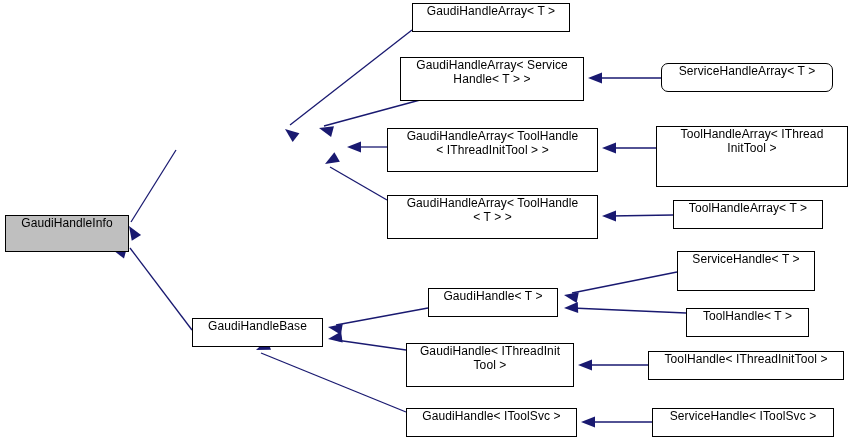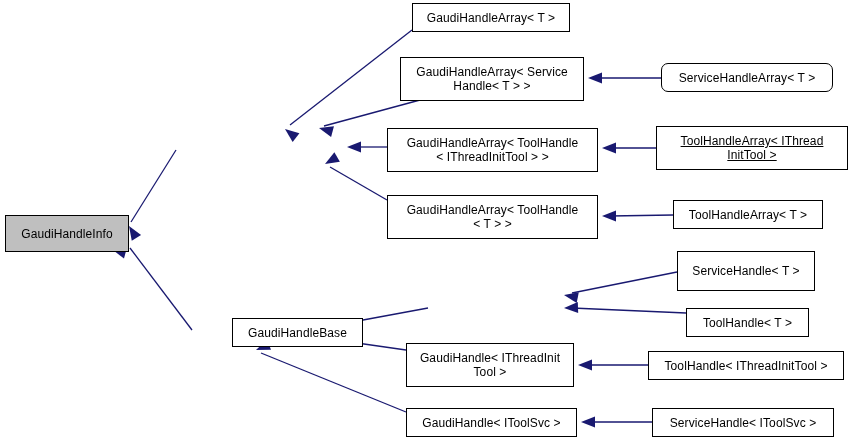--- a/index.html
+++ b/index.html
@@ -24,21 +24,20 @@
     height: 441px;
     pointer-events: none;
   }
   .node {
     position: absolute;
     box-sizing: border-box;
     border: 1px solid #000000;
     background: #ffffff;
     color: #000000;
     display: flex;
-    align-items: center;
     justify-content: center;
     text-align: center;
     font-size: 12px;
     line-height: 14px;
     letter-spacing: 0.1px;
     white-space: pre-line;
     z-index: 2;
   }
   .node.highlight {
     background: #bfbfbf;
@@ -108,32 +107,33 @@
       <g>
         <path d="M 648,365 L 586,365" stroke="#191970" stroke-width="1.3" fill="none"></path>
         <polygon points="578,365 592,359.5 592,370.5" fill="#191970"></polygon>
       </g>
       <g>
         <path d="M 652,422 L 589,422" stroke="#191970" stroke-width="1.3" fill="none"></path>
         <polygon points="581,422 595,416.5 595,427.5" fill="#191970"></polygon>
       </g>
     </svg>
 <div class="node highlight" style="left: 5px; top: 215px; width: 124px; height: 37px;"><span>GaudiHandleInfo</span></div>
-    <div class="node" style="left: 192px; top: 318px; width: 131px; height: 29px; margin-left: 40px;"><span>GaudiHandleBase</span></div>
+    <div class="node" style="left: 192px; top: 318px; width: 131px; height: 29px;"><span>GaudiHandleBase</span></div>
     <div class="node" style="left: 412px; top: 3px; width: 158px; height: 29px;"><span>GaudiHandleArray&lt; T &gt;</span></div>
     <div class="node" style="left: 400px; top: 57px; width: 184px; height: 44px;"><span>GaudiHandleArray&lt; Service
 Handle&lt; T &gt; &gt;</span></div>
     <div class="node" style="left: 661px; top: 63px; width: 172px; height: 29px; border-radius: 7px;"><span>ServiceHandleArray&lt; T &gt;</span></div>
     <div class="node" style="left: 387px; top: 128px; width: 211px; height: 44px;"><span>GaudiHandleArray&lt; ToolHandle
 &lt; IThreadInitTool &gt; &gt;</span></div>
-    <div class="node" style="left: 656px; top: 126px; width: 192px; height: 44px; text-decoration: underline;"><span>ToolHandleArray&lt; IThread
+    <div class="node" style="left: 656px; top: 126px; width: 192px; height: 61px;"><span>ToolHandleArray&lt; IThread
 InitTool &gt;</span></div>
     <div class="node" style="left: 387px; top: 195px; width: 211px; height: 44px;"><span>GaudiHandleArray&lt; ToolHandle
 &lt; T &gt; &gt;</span></div>
     <div class="node" style="left: 673px; top: 200px; width: 150px; height: 29px;"><span>ToolHandleArray&lt; T &gt;</span></div>
     <div class="node" style="left: 677px; top: 251px; width: 138px; height: 40px;"><span>ServiceHandle&lt; T &gt;</span></div>
+    <div class="node" style="left: 428px; top: 288px; width: 130px; height: 29px;"><span>GaudiHandle&lt; T &gt;</span></div>
     <div class="node" style="left: 686px; top: 308px; width: 123px; height: 29px;"><span>ToolHandle&lt; T &gt;</span></div>
     <div class="node" style="left: 406px; top: 343px; width: 168px; height: 44px;"><span>GaudiHandle&lt; IThreadInit
 Tool &gt;</span></div>
     <div class="node" style="left: 648px; top: 351px; width: 196px; height: 29px;"><span>ToolHandle&lt; IThreadInitTool &gt;</span></div>
     <div class="node" style="left: 406px; top: 408px; width: 171px; height: 29px;"><span>GaudiHandle&lt; IToolSvc &gt;</span></div>
     <div class="node" style="left: 652px; top: 408px; width: 182px; height: 29px;"><span>ServiceHandle&lt; IToolSvc &gt;</span></div>
   </div>
 
 </body></html>

